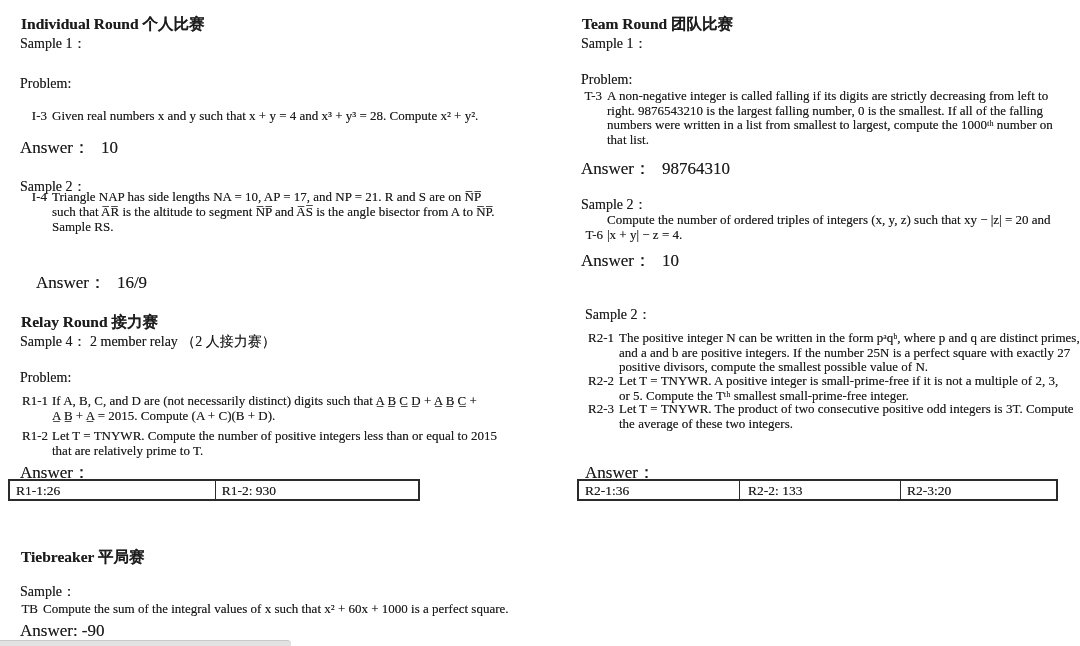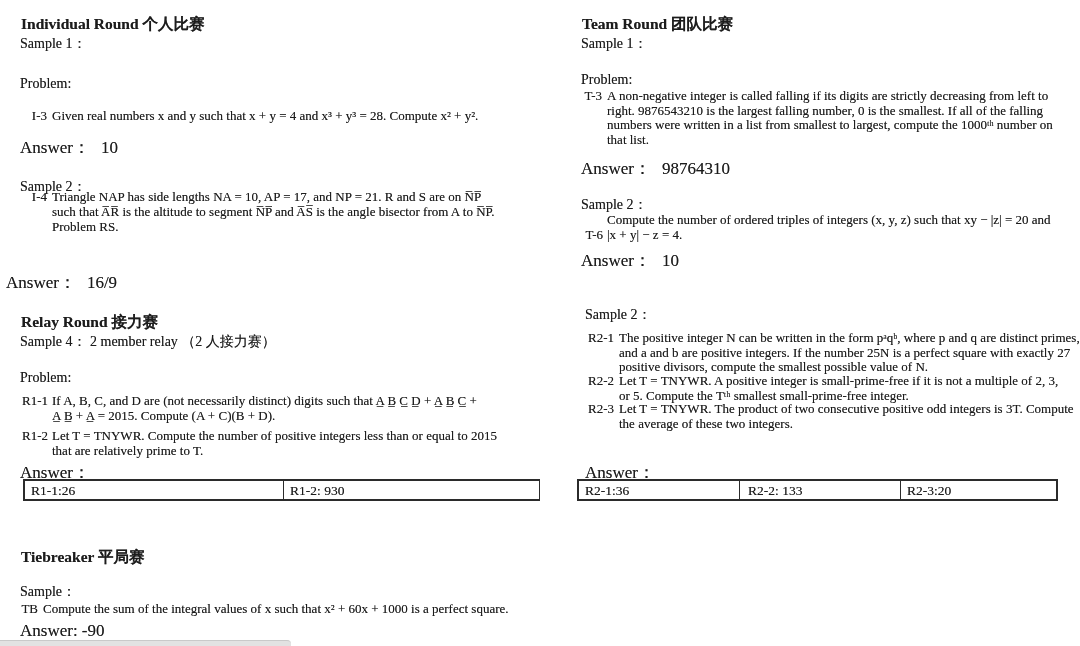--- a/index.html
+++ b/index.html
@@ -102,25 +102,25 @@
     <span>Answer：</span><span class="v">10</span>
   </div>
 
   <div class="blk lbl" style="top:178px; left:20px;">Sample 2：</div>
 
   <div class="prob lh15" style="top:189px; left:23px;">
     <span class="pnum" style="width:24px; margin-right:5px;">I-4</span>
     <div class="plines">
       <div class="pline">Triangle NAP has side lengths NA = 10, AP = 17, and NP = 21. R and S are on N̅P̅</div>
       <div class="pline">such that A̅R̅ is the altitude to segment N̅P̅ and A̅S̅ is the angle bisector from A to N̅P̅.</div>
-      <div class="pline">Problem RS.</div>
-    </div>
-  </div>
-
-  <div class="blk ans" style="top:271px; left:6px;">
+      <div class="pline">Sample RS.</div>
+    </div>
+  </div>
+
+  <div class="blk ans" style="top:271px; left:36px;">
     <span>Answer：</span><span class="v">16/9</span>
   </div>
 
   <div class="blk h" style="top:312px; left:21px;">Relay Round 接力赛</div>
 
   <div class="blk lbl" style="top:333px; left:20px;">Sample 4： 2 member relay （2 人接力赛）</div>
 
   <div class="blk lbl" style="top:370px; left:20px;">Problem:</div>
 
   <div class="prob lh15" style="top:393px; left:20px;">
@@ -134,21 +134,21 @@
   <div class="prob lh15" style="top:428px; left:20px;">
     <span class="pnum" style="width:28px; margin-right:4px;">R1-2</span>
     <div class="plines">
       <div class="pline">Let T = TNYWR. Compute the number of positive integers less than or equal to 2015</div>
       <div class="pline">that are relatively prime to T.</div>
     </div>
   </div>
 
   <div class="blk ans" style="top:461px; left:20px;">Answer：</div>
 
-  <div class="anstable" style="top:479px; left:23px; width:518px; height:22px;">
+  <div class="anstable" style="top:479px; left:8px; width:412px; height:22px;">
     <div class="cell" style="width:258px;">R1-1:26</div>
     <div class="cell" style="width:256px;">R1-2: 930</div>
   </div>
 
   <div class="blk h" style="top:547px; left:21px;">Tiebreaker 平局赛</div>
 
   <div class="blk lbl" style="top:583px; left:20px;">Sample：</div>
 
   <div class="prob lh15" style="top:601px; left:20px;">
     <span class="pnum" style="width:18px; margin-right:5px;">TB</span>

